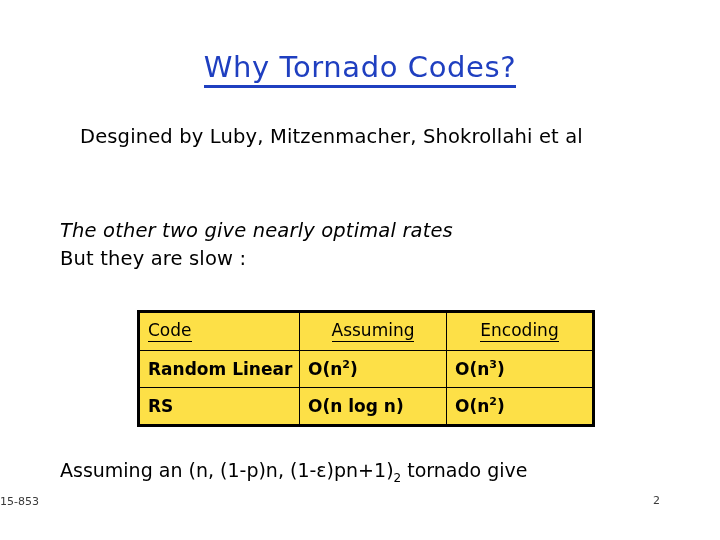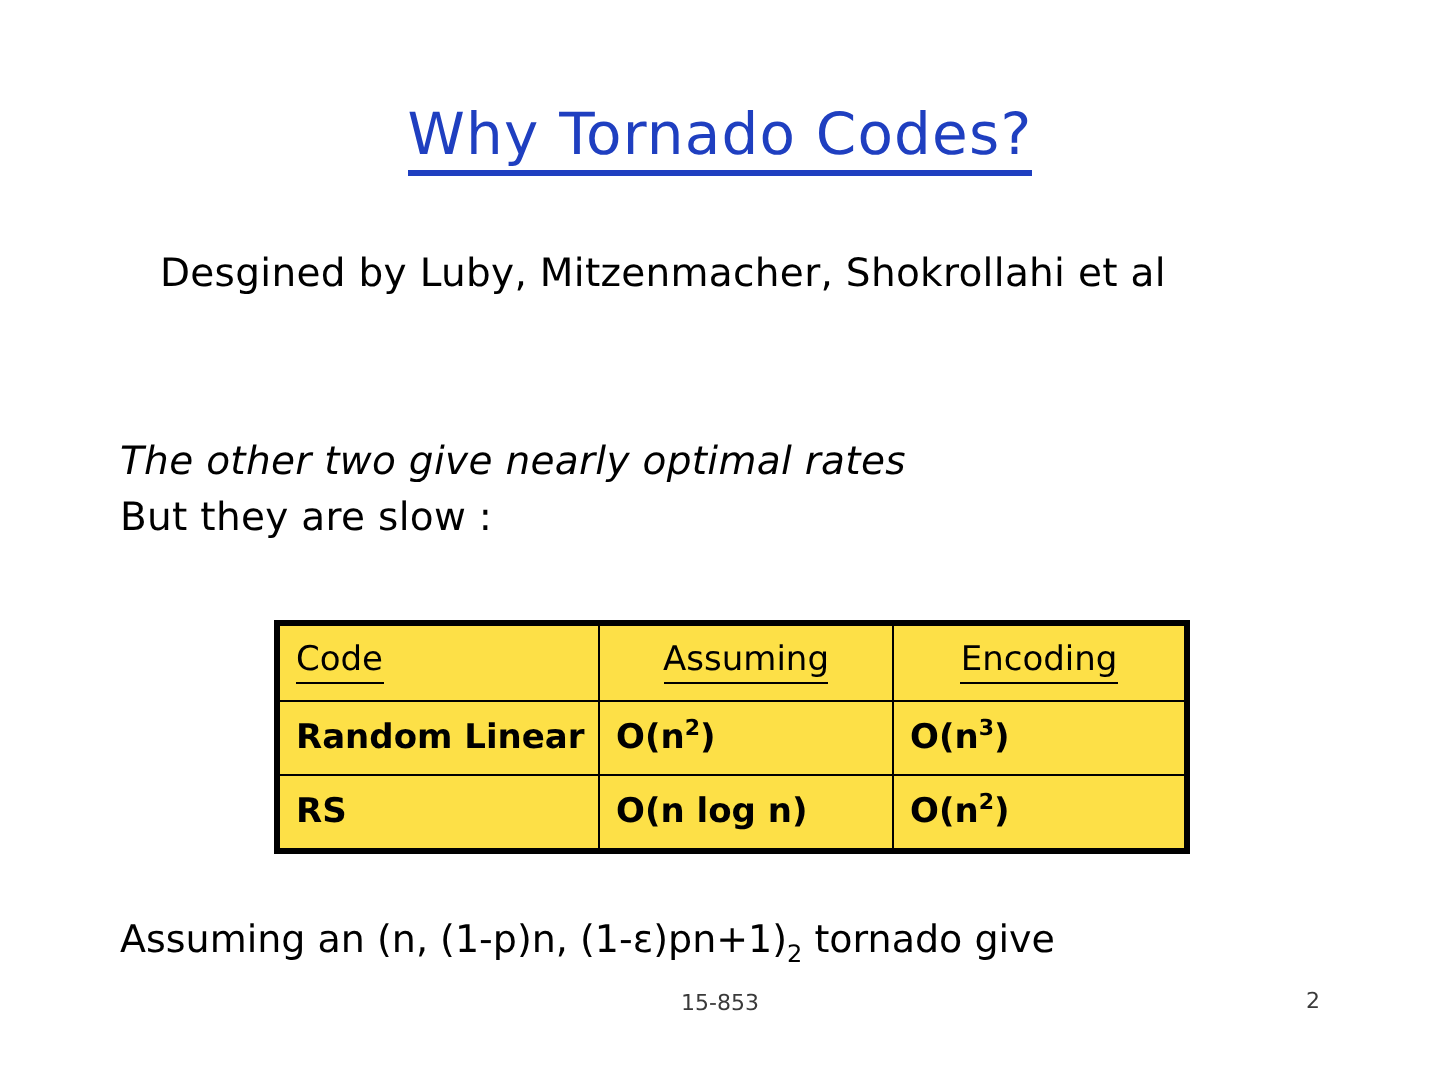--- a/index.html
+++ b/index.html
@@ -127,21 +127,20 @@
     vertical-align: sub;
     line-height: 0;
   }
 
   
   #footer-center {
     position: absolute;
     left: 0;
     top: 495px;
     width: 720px;
-    text-align: center;
     font-family: "DejaVu Sans", sans-serif;
     font-size: 11px;
     color: #3a3a3a;
   }
   #footer-page {
     position: absolute;
     right: 60px;
     top: 494px;
     font-family: "DejaVu Sans", sans-serif;
     font-size: 11px;

